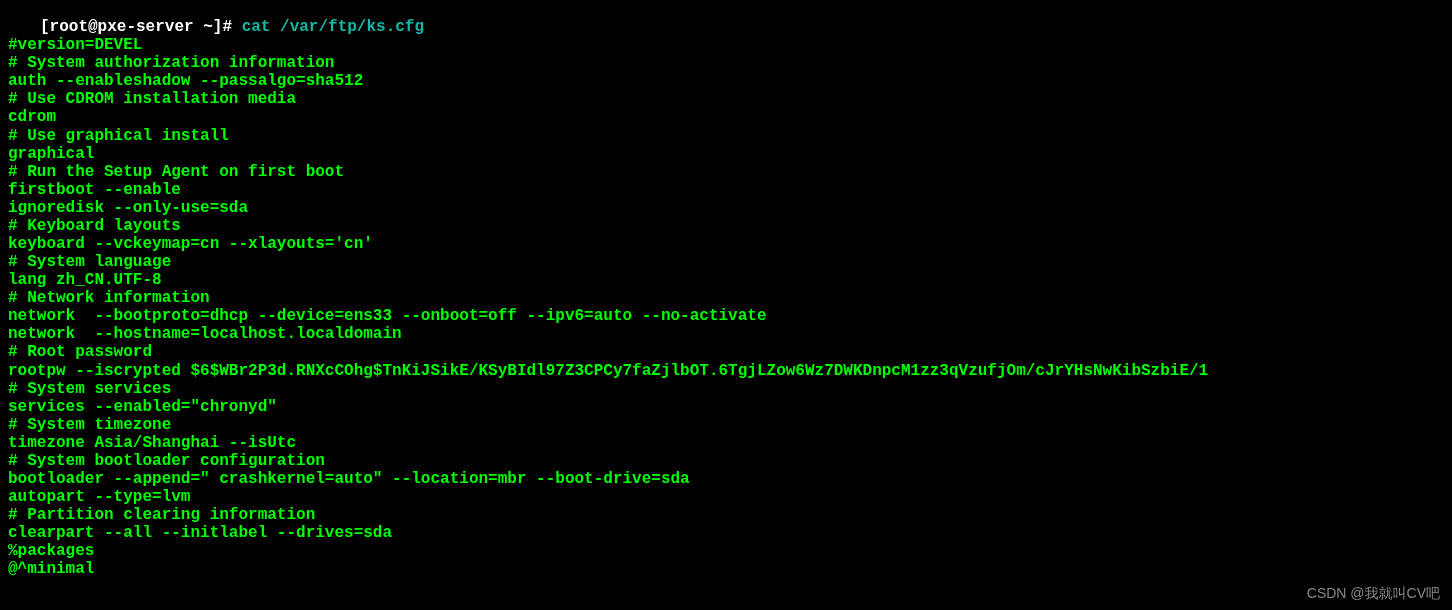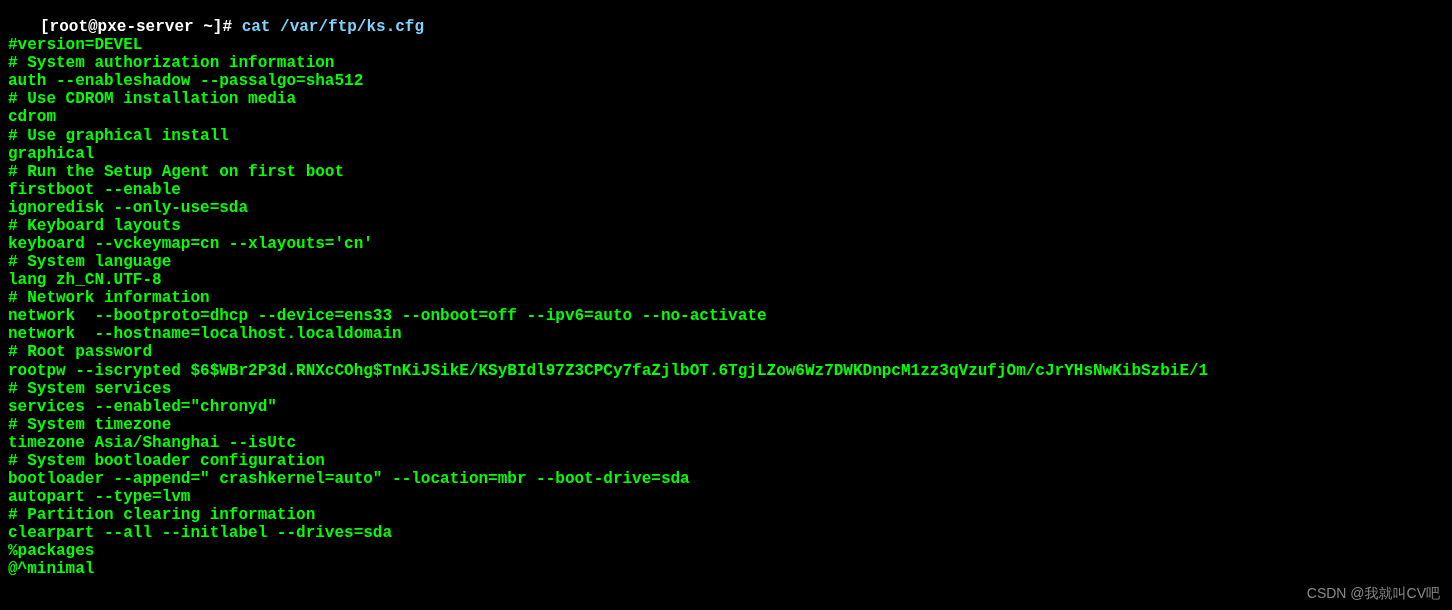--- a/index.html
+++ b/index.html
@@ -21,21 +21,21 @@
     }
     .terminal {
       color: #00ff00;
       white-space: pre;
     }
     .prompt-host {
       color: #ffffff;
       margin-left: 32px;
     }
     .command {
-      color: #7dd3fc;
+      color: #14b8a6;
     }
     .line {
       display: block;
     }
     .watermark {
       position: absolute;
       bottom: 8px;
       right: 12px;
       color: #888888;
       font-size: 14px;

